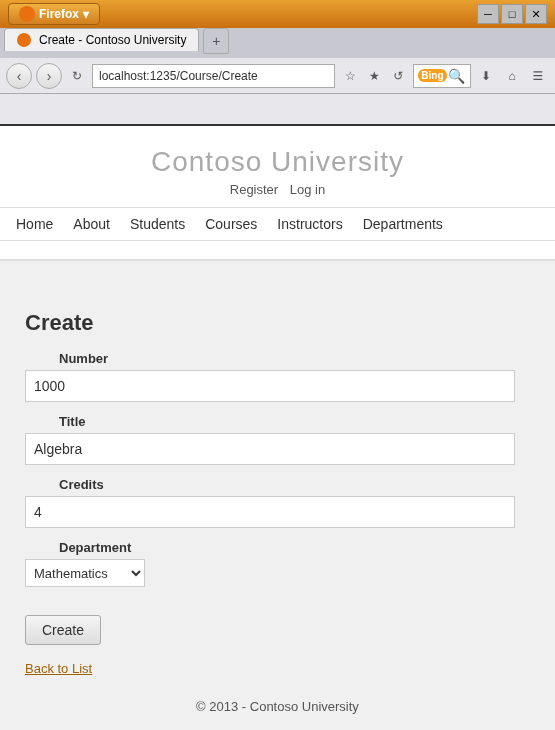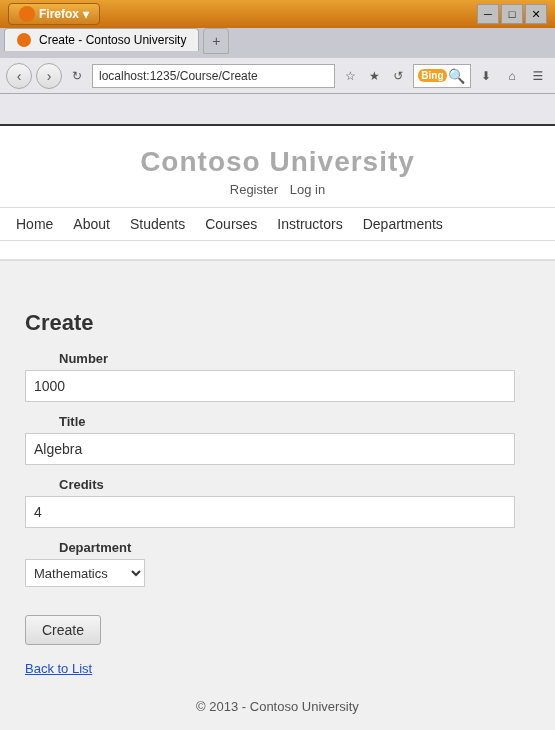--- a/index.html
+++ b/index.html
@@ -200,21 +200,21 @@
     
     .university-header {
       background: white;
       text-align: center;
       padding: 20px 0 10px 0;
     }
 
     .university-title {
       font-size: 28px;
       color: #aaa;
-      font-weight: bold;
+      font-weight: normal;
       letter-spacing: 1px;
     }
 
     .header-links {
       font-size: 13px;
       color: #555;
       margin-top: 4px;
     }
 
     .header-links a {
@@ -301,21 +301,21 @@
       border: 1px solid #aaa;
       border-radius: 3px;
       font-size: 14px;
       cursor: pointer;
       color: #333;
     }
 
     .back-link {
       display: block;
       margin-top: 16px;
-      color: #1d4ed8;
+      color: #a16207;
       font-size: 13px;
       text-decoration: underline;
       cursor: pointer;
     }
 
     
     .page-footer {
       background: #f0f0f0;
       text-align: center;
       padding: 12px 0;

